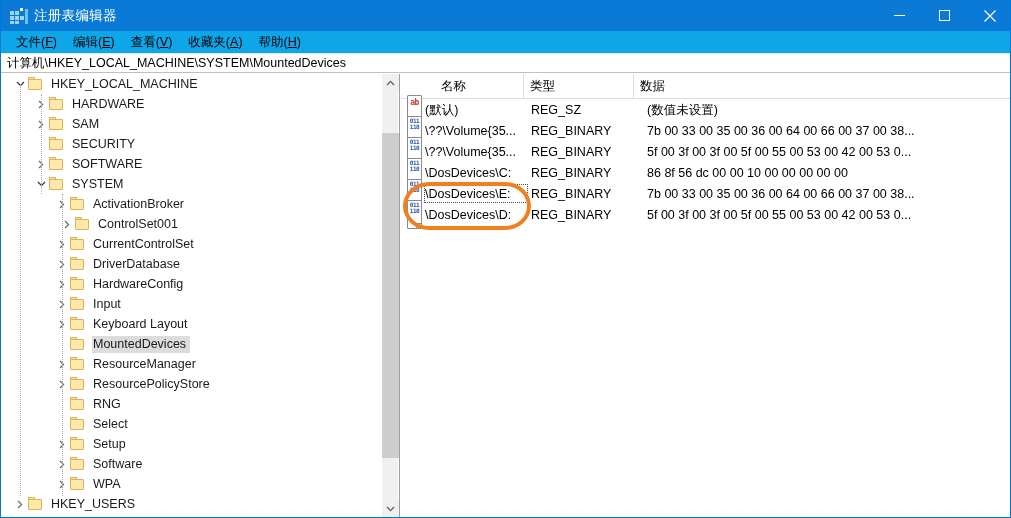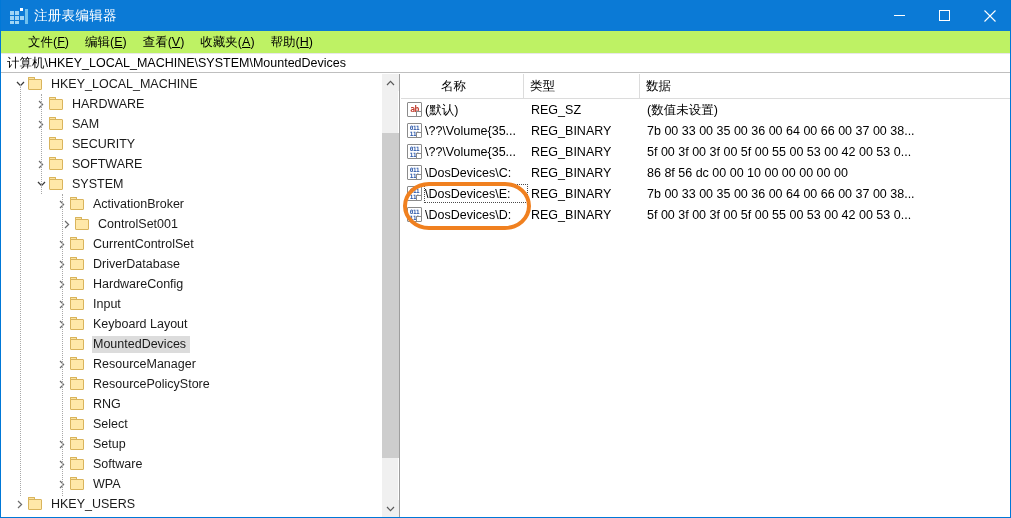--- a/index.html
+++ b/index.html
@@ -76,24 +76,24 @@
     color: #ffffff;
   }
   .win-btn svg { display: block; }
 
   
   .menubar {
     position: absolute;
     left: 0; top: 31px;
     width: 1011px;
     height: 22px;
-    background: #bef264;
-    display: flex;
-    align-items: center;
-    padding-left: 19px;
+    background: #0ea5e9;
+    display: flex;
+    align-items: center;
+    padding-left: 7px;
     box-sizing: border-box;
   }
   .menu-item {
     font-size: 12.5px;
     color: #000000;
     padding: 2px 8px 2px 8px;
     white-space: nowrap;
   }
   .menu-item .acc { text-decoration: underline; }
 
@@ -270,21 +270,21 @@
   }
   .list-row {
     position: relative;
     height: 21px;
     display: flex;
     align-items: center;
     white-space: nowrap;
   }
   .val-icon {
     width: 15px;
-    height: 15px;
+    height: 29px;
     flex: none;
     margin-left: 6px;
     margin-right: 3px;
     position: relative;
     background: #ffffff;
     border: 1px solid #8b8b8b;
     box-sizing: border-box;
     border-radius: 1px;
     overflow: hidden;
   }
@@ -674,21 +674,21 @@
     </div>
 
     <div class="list-pane">
       <div class="list-header" id="listhead">
           <div class="col-head first" style="left: 0px; width: 122px; padding-left: 40px;">
             <span>名称</span>
           </div>
           <div class="col-head" style="left: 122px; width: 116px;">
             <span>类型</span>
           </div>
-          <div class="col-head" style="left: 238px; width: 372px;">
+          <div class="col-head" style="left: 232px; width: 372px;">
             <span>数据</span>
           </div>
         </div>
       <div class="list-body" id="listbody">
           <div class="list-row">
             <div class="val-icon str">
               <span class="glyph">ab</span>
               <span class="fold"></span>
             </div>
             <div class="cell-name">(默认)</div>

